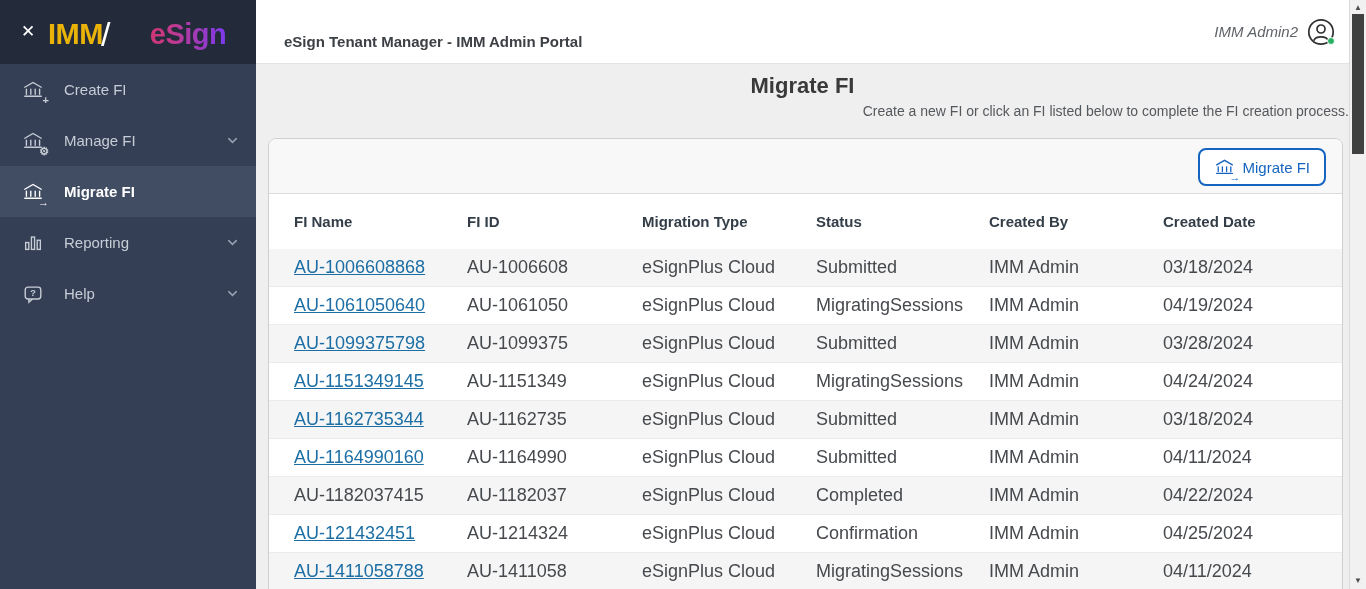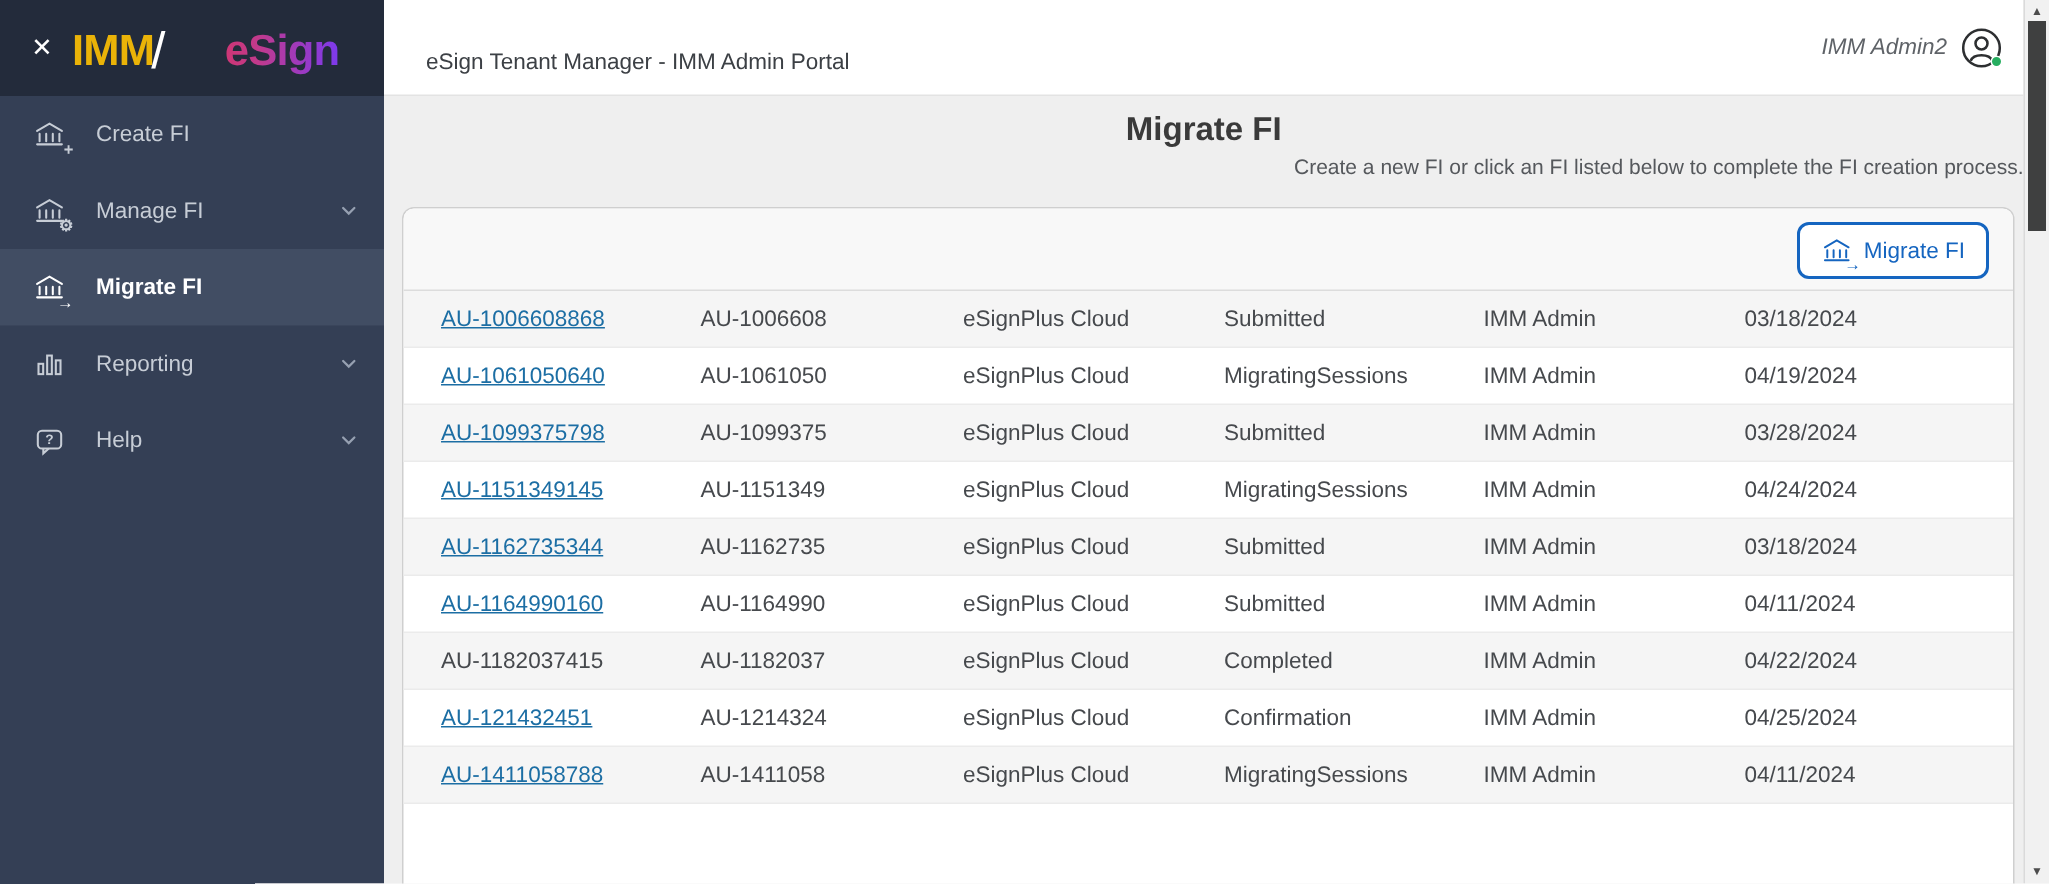--- a/index.html
+++ b/index.html
@@ -27,21 +27,21 @@
   .icn { width:22px; height:22px; position:relative; display:inline-block; flex:0 0 auto; }
   .icn svg { width:100%; height:100%; display:block; }
   .icn .mod { position:absolute; right:-5px; bottom:-5px; font-size:11px; line-height:1; font-weight:700; }
   .sb-label { margin-left:20px; }
   .chev { margin-left:auto; width:15px; height:15px; color:#96a0b1; }
   .chev svg { width:100%; height:100%; display:block; }
 
   
   .app-header { position:absolute; left:256px; top:0; right:17px; height:64px; background:#ffffff;
                 border-bottom:1px solid #e3e3e3; display:flex; align-items:center; padding:0 14px 0 28px; z-index:1; }
-  .header-title { font-size:15px; font-weight:400; color:#3c4045;margin-top:19px; }
+  .header-title { font-size:15px; font-weight:700; color:#3c4045;margin-top:19px; }
   .header-user { margin-left:auto; display:flex; align-items:center; gap:9px; color:#5f6368; font-size:15px;font-style:italic; }
   .avatar { position:relative; width:28px; height:28px; cursor:pointer; }
   .avatar svg { width:100%; height:100%; display:block; }
   .presence { position:absolute; right:0; bottom:1px; width:8px; height:8px; background:#27ae60;
               border-radius:50%; border:1px solid #fff; }
 
   
   .main { position:absolute; left:256px; top:65px; right:17px; bottom:0; background:#efefef; }
   .page-title { text-align:center; font-size:22px; font-weight:700; color:#3a3a3a; margin-top:8px; line-height:26px; }
   .page-sub { text-align:right; font-size:14px; color:#55585c; margin-top:4px; line-height:16px; }
@@ -50,21 +50,21 @@
           border:1px solid #cfcfcf; border-radius:8px 8px 0 0; overflow:hidden; }
   .card-head { height:55px; background:#f8f8f8; border-bottom:1px solid #dcdcdc; position:relative; }
   .migrate-btn { position:absolute; right:16px; top:9px; height:38px; display:flex; align-items:center; gap:7px;
                  padding:0 14px; background:#ffffff; border:2px solid #1565c0; border-radius:8px;
                  color:#1565c0; font-size:15px; font-weight:500; cursor:pointer; font-family:inherit; }
   .migrate-btn .icn { width:21px; height:21px; }
 
   
   .thead { display:flex; height:55px; align-items:center; padding-left:25px;
            font-weight:700; font-size:15px; color:#333e48; }
-  .row { display:flex; height:38px; align-items:center; padding-left:25px; font-size:15px;
+  .row { display:flex; height:38px; align-items:center; padding-left:25px; font-size:18px;
          color:#46494d; border-bottom:1px solid #ebebeb; }
   .row.stripe { background:#f5f5f5; }
   .c0{width:173px} .c1{width:175px} .c2{width:174px} .c3{width:173px} .c4{width:174px} .c5{flex:1}
   .fi-link { color:#1c6ea4; text-decoration:underline; }
   .fi-plain { color:inherit; }
 
   
   .scrollbar { position:absolute; right:0; top:0; width:17px; height:589px; background:#f1f1f1;
                border-left:1px solid #dadada; z-index:3; }
   .sb-arrow { position:absolute; left:0; width:16px; height:14px; text-align:center; font-size:8px;
@@ -182,20 +182,28 @@
             <svg viewBox="0 0 24 24" fill="none" stroke="currentColor" stroke-width="1.5" stroke-linecap="round">
               <path d="M3 9 L12 3.8 L21 9"></path>
               <path d="M4.8 11.2 V16.6 M9.6 11.2 V16.6 M14.4 11.2 V16.6 M19.2 11.2 V16.6"></path>
               <path d="M3 18.8 H21"></path>
             </svg>
             <span class="mod">→</span>
           </span>
         <span>Migrate FI</span>
       </button>
     </div>
+    <div class="thead" id="thead">
+        <div class="th c0">FI Name</div>
+        <div class="th c1">FI ID</div>
+        <div class="th c2">Migration Type</div>
+        <div class="th c3">Status</div>
+        <div class="th c4">Created By</div>
+        <div class="th c5">Created Date</div>
+      </div>
     <div id="tbody">
         <div class="row stripe">
           <div class="td c0"><a href="#" class="fi-link">AU-1006608868</a></div>
           <div class="td c1">AU-1006608</div>
           <div class="td c2">eSignPlus Cloud</div>
           <div class="td c3">Submitted</div>
           <div class="td c4">IMM Admin</div>
           <div class="td c5">03/18/2024</div>
         </div>
         <div class="row">

